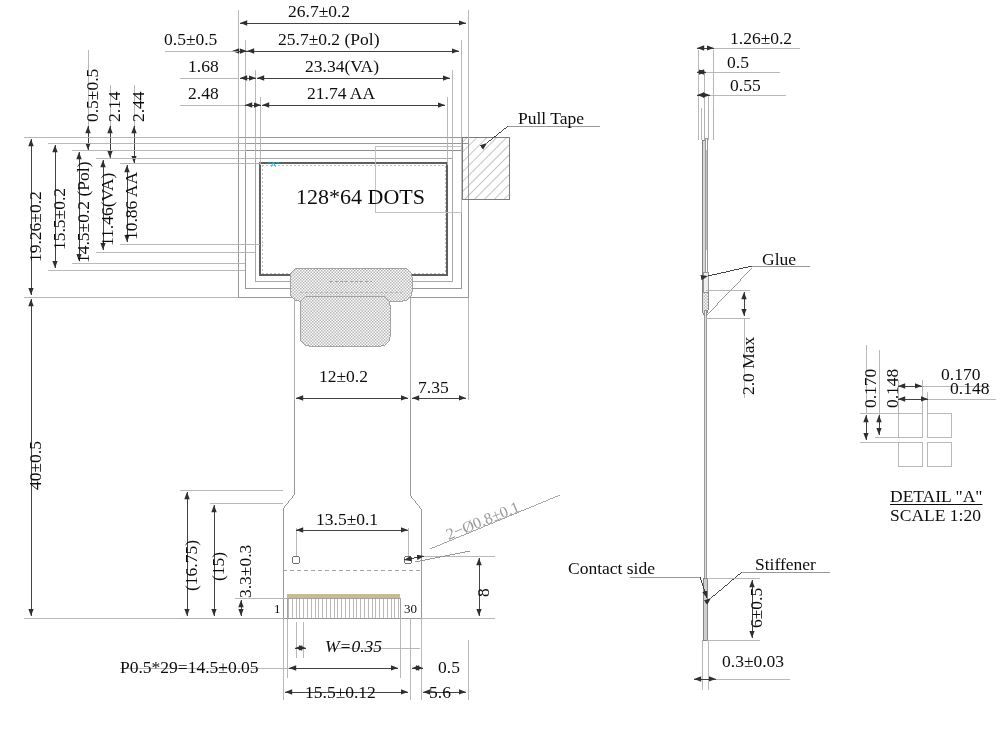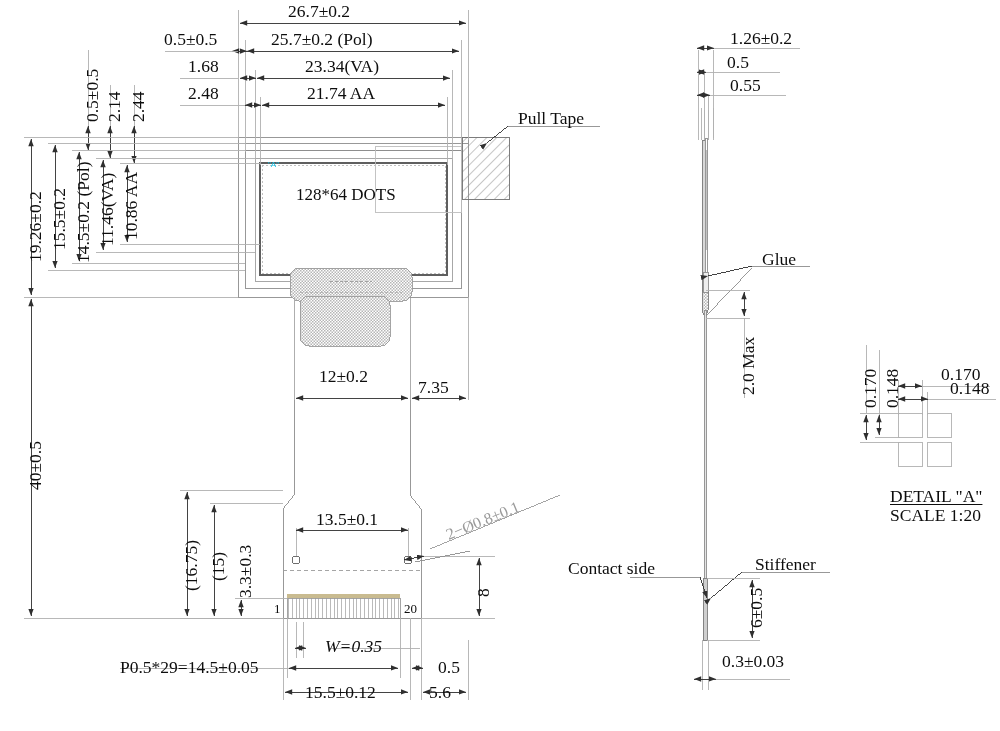--- a/index.html
+++ b/index.html
@@ -309,57 +309,57 @@
       <line x1="866" y1="415" x2="866" y2="440" marker-start="url(#arS)" marker-end="url(#ar)"></line>
       <line x1="879" y1="415" x2="879" y2="435" marker-start="url(#arS)" marker-end="url(#ar)"></line>
     </g>
     <line x1="866" y1="413" x2="866" y2="345" stroke="#b0b0b0"></line>
     <line x1="879" y1="415" x2="879" y2="350" stroke="#b0b0b0"></line>
 
   </g>
 </svg>
 
 <div class="lbl s18" style="left:288px;top:3px;">26.7±0.2</div>
-<div class="lbl s18" style="left:271px;top:31px;text-align:right;">25.7±0.2 (Pol)</div>
+<div class="lbl s18" style="left:278px;top:31px;text-align:right;">25.7±0.2 (Pol)</div>
 <div class="lbl s18" style="left:305px;top:58px;">23.34(VA)</div>
 <div class="lbl s18" style="left:307px;top:85px;">21.74 AA</div>
 
 <div class="lbl s18" style="left:164px;top:31px;">0.5±0.5</div>
 <div class="lbl s18" style="left:188px;top:58px;">1.68</div>
 <div class="lbl s18" style="left:188px;top:85px;">2.48</div>
 
 <div class="lbl s18 rot" style="left:84px;top:122px;">0.5±0.5</div>
 <div class="lbl s18 rot" style="left:106px;top:122px;">2.14</div>
 <div class="lbl s18 rot" style="left:130px;top:122px;">2.44</div>
 
 <div class="lbl s18 rot" style="left:27px;top:262px;">19.26±0.2</div>
 <div class="lbl s18 rot" style="left:51px;top:250px;">15.5±0.2</div>
 <div class="lbl s18 rot" style="left:75px;top:263px;">14.5±0.2 (Pol)</div>
 <div class="lbl s18 rot" style="left:99px;top:246px;">11.46(VA)</div>
 <div class="lbl s18 rot" style="left:123px;top:240px;">10.86 AA</div>
 
 <div class="lbl s18 rot" style="left:27px;top:490px;">40±0.5</div>
 
-<div class="lbl" style="left:296px;top:186px;font-size:17px;">128*64 DOTS</div>
+<div class="lbl" style="left:296px;top:186px;font-size:22px;">128*64 DOTS</div>
 <div class="dotmark" style="left:268px;top:160px;">"A"</div>
 
 <div class="lbl s18" style="left:518px;top:110px;">Pull Tape</div>
 
 <div class="lbl s18" style="left:319px;top:368px;">12±0.2</div>
 <div class="lbl s18" style="left:418px;top:379px;">7.35</div>
 <div class="lbl s18" style="left:316px;top:511px;">13.5±0.1</div>
 <div class="lbl s16 light" style="left:444px;top:528px;transform:rotate(-22deg);transform-origin:left top;">2−Ø0.8±0.1</div>
 
 <div class="lbl s18 rot" style="left:183px;top:591px;">(16.75)</div>
 <div class="lbl s18 rot" style="left:210px;top:581px;">(15)</div>
 <div class="lbl s18 rot" style="left:237px;top:598px;">3.3±0.3</div>
 <div class="lbl s18 rot" style="left:475px;top:597px;">8</div>
 
 <div class="lbl s13" style="left:274px;top:602px;">1</div>
-<div class="lbl s13" style="left:404px;top:602px;">20</div>
+<div class="lbl s13" style="left:404px;top:602px;">30</div>
 
 <div class="lbl s18" style="left:120px;top:659px;">P0.5*29=14.5±0.05</div>
 <div class="lbl s18" style="left:325px;top:638px;font-style:italic;">W=0.35</div>
 <div class="lbl s18" style="left:438px;top:659px;">0.5</div>
 <div class="lbl s18" style="left:305px;top:684px;">15.5±0.12</div>
 <div class="lbl s18" style="left:429px;top:684px;">5.6</div>
 
 <div class="lbl s18" style="left:730px;top:30px;">1.26±0.2</div>
 <div class="lbl s18" style="left:727px;top:54px;">0.5</div>
 <div class="lbl s18" style="left:730px;top:77px;">0.55</div>

